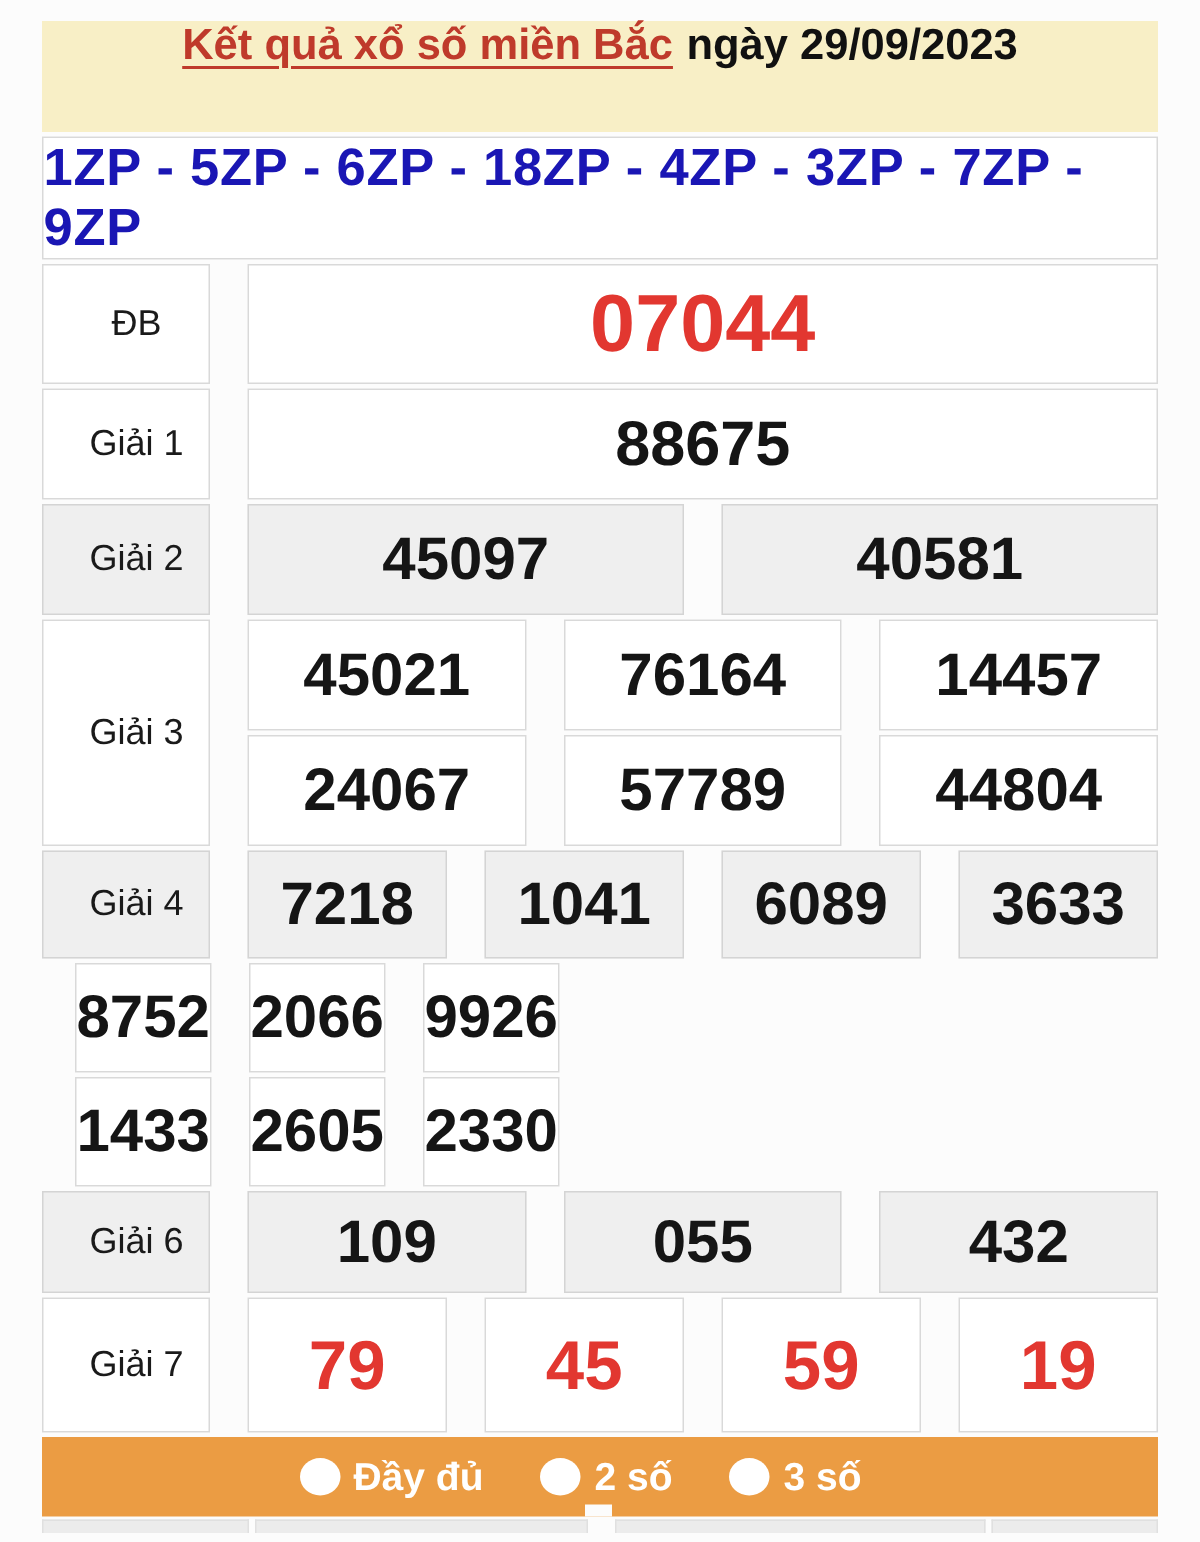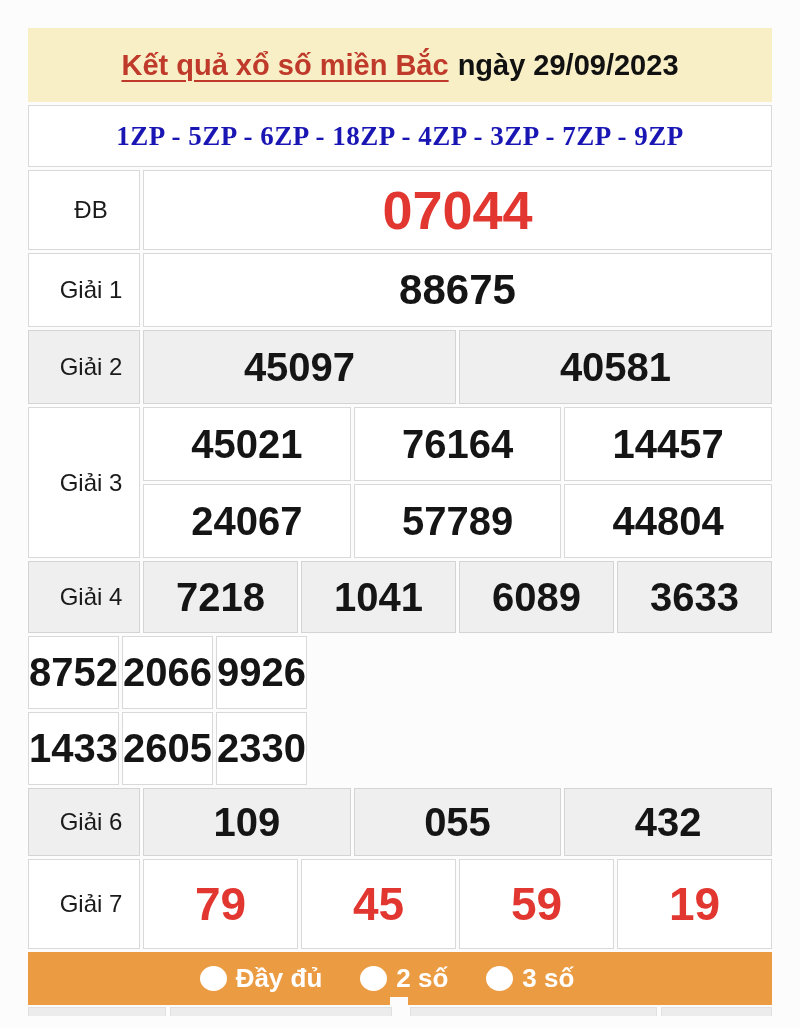--- a/index.html
+++ b/index.html
@@ -5,38 +5,38 @@
   :root{
     --accent-red:#e23730; --title-red:#bf3a2b; --code-blue:#1a16b4;
     --bar-orange:#eb9c43; --banner-bg:#f8efc6; --shade:#efefef;
     --border:#d9d9d9; --ink:#151515;
   }
   *{box-sizing:border-box;margin:0;padding:0}
   html,body{width:800px;background:#fcfcfc;font-family:"Liberation Sans","DejaVu Sans",sans-serif;}
   .page{width:800px;height:1028px;position:relative;overflow:hidden;}
   .content{width:744px;margin-left:28px;}
 
-  .banner{margin-top:28px;height:74px;background:var(--banner-bg);
-    display:flex;align-items:center;justify-content:center;gap:9px;}
+  .banner{margin-top:14px;height:74px;background:var(--banner-bg);
+    display:flex;align-items:flex-start;justify-content:center;gap:9px;}
   .title-red{color:var(--title-red);font-weight:bold;font-size:29px;
     text-decoration:underline;text-underline-offset:5px;text-decoration-thickness:2px;}
   .title-black{color:#111;font-weight:bold;font-size:29px;}
 
   .row-box{margin-top:3px;border:1px solid var(--border);background:#fff;
     display:flex;align-items:center;justify-content:center;}
-  .codes-cell{min-height:62px;color:var(--code-blue);font-weight:bold;font-size:27px;letter-spacing:.5px;font-family:Liberation Serif, serif;}
+  .codes-cell{min-height:62px;color:var(--code-blue);font-weight:bold;font-size:35px;letter-spacing:.5px;}
 
   .prize-row{display:grid;grid-template-columns:112px 1fr;gap:3px;margin-top:3px;}
   .cell{border:1px solid var(--border);background:#fff;display:flex;align-items:center;justify-content:center;}
   .shade .cell{background:var(--shade);border-color:#d4d4d4;}
   .label{font-size:24px;color:#1a1a1a;padding-left:14px;}
   .values{display:flex;flex-direction:column;gap:3px;}
   .vrow{display:flex;gap:3px;}
   .vrow .cell{flex:1;}
-  .num{font-weight:bold;font-size:40px;color:var(--ink);}
+  .num{font-weight:bold;font-size:40px;color:var(--ink);margin-left:22px;}
 
   .prize-db .cell{min-height:80px}   .prize-db .num{font-size:54px;color:var(--accent-red);}
   .prize-g1 .cell{min-height:74px}   .prize-g1 .num{font-size:42px;}
   .prize-g2 .cell{min-height:74px}
   .prize-g3 .vrow .cell{min-height:74px}
   .prize-g4 .cell{min-height:72px}
   .prize-g5 .vrow .cell{min-height:73px}
   .prize-g6 .cell{min-height:68px}
   .prize-g7 .cell{min-height:90px}   .prize-g7 .num{font-size:46px;color:var(--accent-red);}
 

